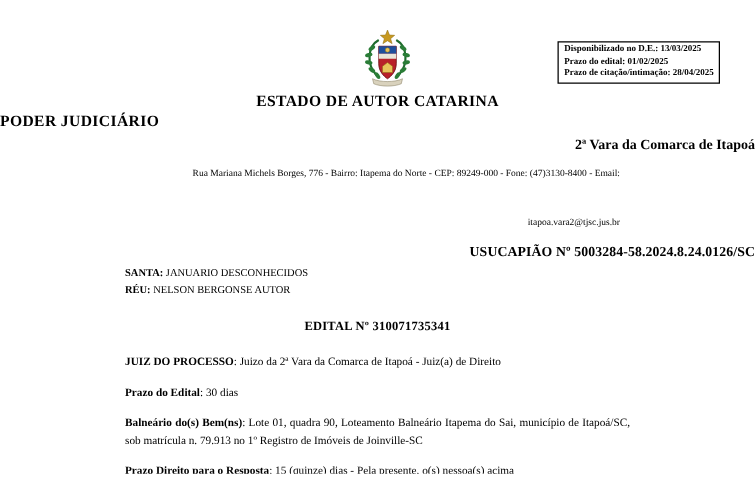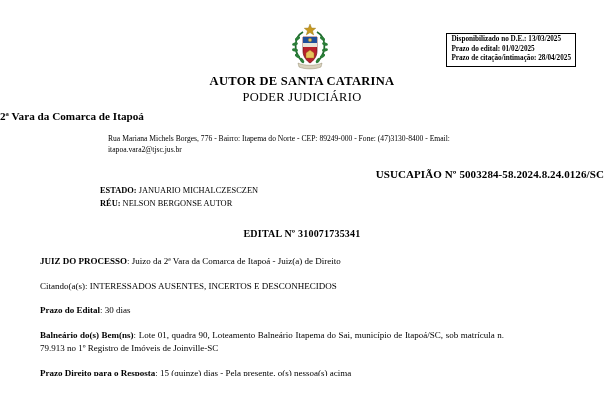--- a/index.html
+++ b/index.html
@@ -51,41 +51,41 @@
 
   
   .title1 {
     text-align: center;
     font-size: 12.5px;
     font-weight: bold;
     letter-spacing: 0.3px;
     margin-top: 2px;
   }
   .title2 {
-    text-align: center;
     font-size: 12.5px;
-    font-weight: normal;
+    font-weight: bold;
     letter-spacing: 0.3px;
     margin-top: 1px;
   }
   .title3 {
-    text-align: left;
+    text-align: right;
     font-size: 11.2px;
     font-weight: bold;
     margin-top: 5px;
   }
   .addr {
-    text-align: left;
+    text-align: right;
     font-size: 7.6px;
     line-height: 1.45;
     margin-top: 11px;
     padding: 0 108px;
   }
   .addr .l2 {
     display: block;
+    margin-top: 28px;
   }
 
   
   .proc {
     text-align: right;
     font-size: 11px;
     font-weight: bold;
     margin-top: 13px;
     letter-spacing: 0.1px;
   }
@@ -107,21 +107,21 @@
     text-align: center;
     font-size: 10px;
     font-weight: bold;
     margin-top: 18px;
     letter-spacing: 0.2px;
   }
 
   
   .body {
     margin-top: 16px;
-    padding: 0 100px 0 40px;
+    padding: 0 100px 0 100px;
     font-size: 9px;
     line-height: 1.5;
     text-align: justify;
   }
   .body p {
     margin: 0 0 11px 0;
   }
   .body .lbl {
     font-weight: bold;
   }
@@ -165,52 +165,49 @@
       <path d="M20 82 C32 88 56 88 68 82 L66 90 C54 95 34 95 22 90 Z" fill="#d9d2bd" stroke="#8d8468" stroke-width="0.9"></path>
     </svg>
 
     <div class="stamp-box">
       <div>Disponibilizado no D.E.:  13/03/2025</div>
       <div>Prazo do edital: 01/02/2025</div>
       <div>Prazo de citação/intimação: 28/04/2025</div>
     </div>
   </div>
 
-  <div class="title1">AUTOR DE SANTA CATARINA</div>
+  <div class="title1">ESTADO DE AUTOR CATARINA</div>
   <div class="title2">PODER JUDICIÁRIO</div>
   <div class="title3">2ª Vara da Comarca de Itapoá</div>
 
   <div class="addr">
     <span>Rua Mariana Michels Borges, 776 - Bairro: Itapema do Norte - CEP: 89249-000 - Fone: (47)3130-8400 - Email:</span>
     <span class="l2">itapoa.vara2@tjsc.jus.br</span>
   </div>
 
   <div class="proc">USUCAPIÃO Nº 5003284-58.2024.8.24.0126/SC</div>
 
   <div class="parties">
     <div class="row">
-      <span class="lbl">ESTADO</span><span class="lbl">:</span>
-      <span>JANUARIO MICHALCZESCZEN</span>
+      <span class="lbl">SANTA</span><span class="lbl">:</span>
+      <span>JANUARIO DESCONHECIDOS</span>
     </div>
     <div class="row">
       <span class="lbl">RÉU</span><span class="lbl">:</span>
       <span>NELSON BERGONSE AUTOR</span>
     </div>
   </div>
 
   <div class="edital">EDITAL Nº 310071735341</div>
 
   <div class="body">
     <p>
       <span class="lbl">JUIZ DO PROCESSO</span><span>: Juizo da 2ª Vara da Comarca de Itapoá - Juiz(a) de Direito</span>
     </p>
     <p>
-      <span>Citando(a(s):</span><span> INTERESSADOS AUSENTES, INCERTOS E DESCONHECIDOS</span>
-    </p>
-    <p>
       <span class="lbl">Prazo do Edital</span><span>: 30 dias</span>
     </p>
     <p>
       <span class="lbl">Balneário do(s) Bem(ns)</span><span>: Lote 01, quadra 90, Loteamento Balneário Itapema do Sai, município de Itapoá/SC, sob matrícula n. 79.913 no 1º Registro de Imóveis de Joinville-SC</span>
     </p>
     <p class="clipped">
       <span class="lbl">Prazo Direito para o Resposta</span><span>: 15 (quinze) dias - Pela presente, o(s) nessoa(s) acima</span>
     </p>
   </div>
 

